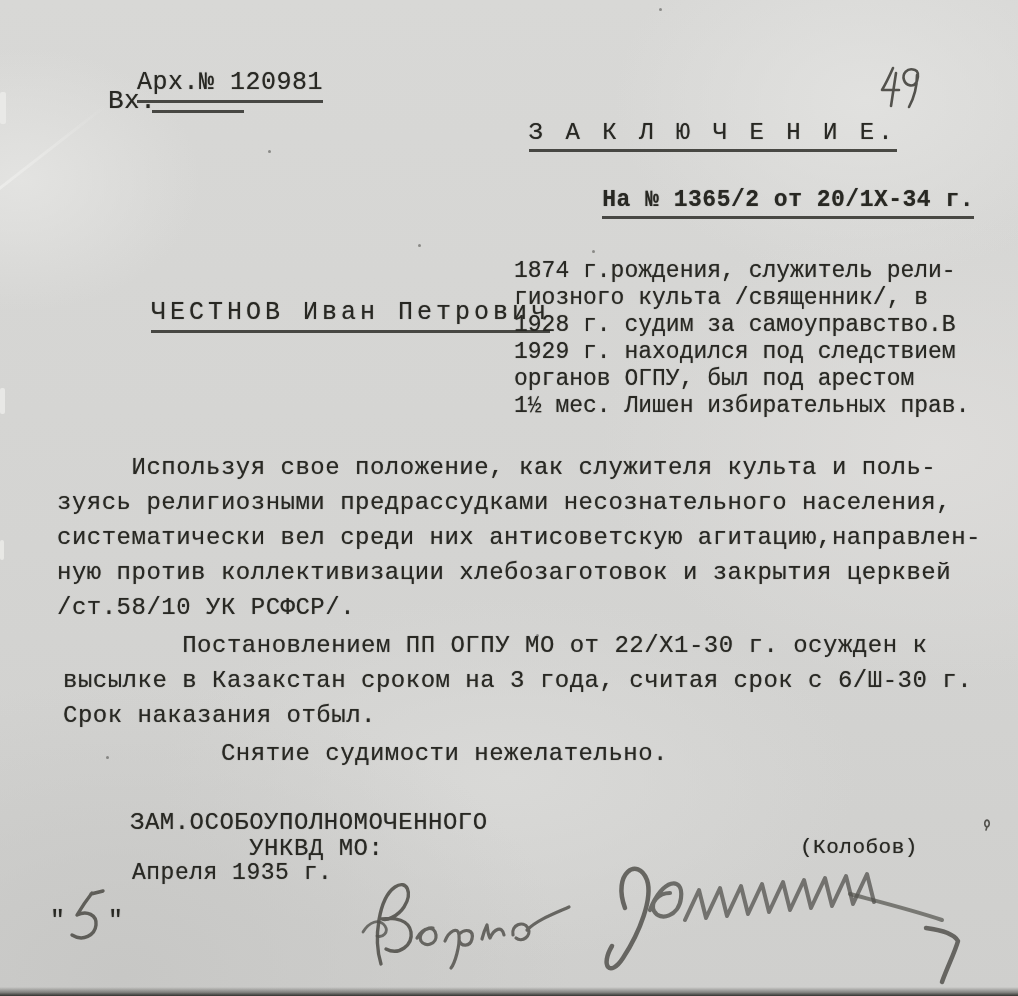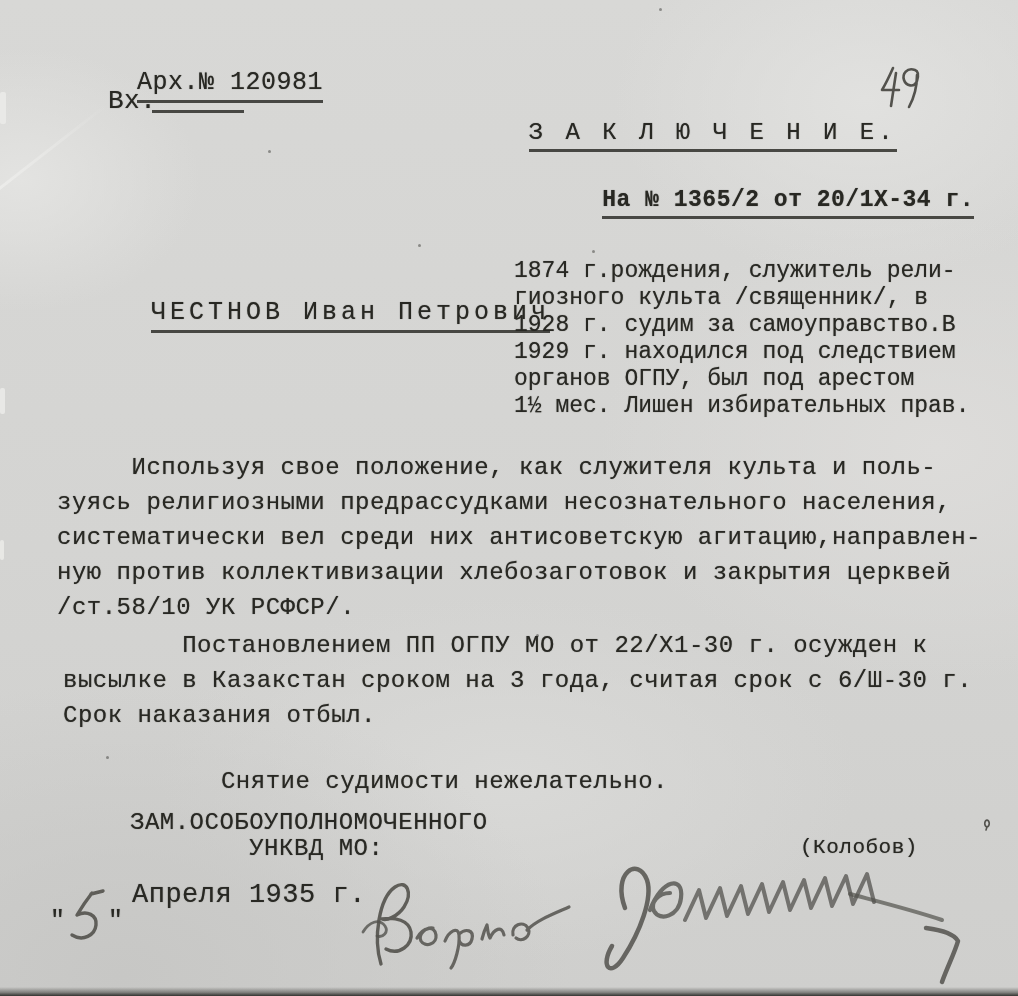--- a/index.html
+++ b/index.html
@@ -95,34 +95,34 @@
   <div class="typed" style="left:57px;top:450px;">     Используя свое положение, как служителя культа и поль-
 зуясь религиозными предрассудками несознательного населения,
 систематически вел среди них антисоветскую агитацию,направлен-
 ную против коллективизации хлебозаготовок и закрытия церквей
 /ст.58/10 УК РСФСР/.</div>
 
   <div class="typed" style="left:63px;top:628px;">        Постановлением ПП ОГПУ МО от 22/Х1-30 г. осужден к
 высылке в Казакстан сроком на 3 года, считая срок с 6/Ш-30 г.
 Срок наказания отбыл.</div>
 
-  <div class="typed" style="left:57px;top:764px;">           Снятие судимости нежелательно.</div>
+  <div class="typed" style="left:57px;top:736px;">           Снятие судимости нежелательно.</div>
 
   <div class="typed" style="left:130px;top:810px;line-height:26px;">ЗАМ.ОСОБОУПОЛНОМОЧЕННОГО
         УНКВД МО:</div>
 
   <div class="typed" style="left:800px;top:830px;font-size:21px;">(Колобов)</div>
 
   <svg class="pencil-svg" style="left:982px;top:818px;" width="12" height="14" viewBox="0 0 12 14">
     <path d="M5 2 C8 3 8 8 5 9 C2 8 2 3 5 2 M5 9 L4 12" stroke-width="1.6"></path>
   </svg>
 
   <div class="typed" style="left:50px;top:904px;font-size:25px;">"</div>
   <div class="typed" style="left:108px;top:904px;font-size:25px;">"</div>
-  <div class="typed" style="left:132px;top:878px;font-size:27px;">Апреля 1935 г.</div>
+  <div class="typed" style="left:132px;top:856px;font-size:23px;">Апреля 1935 г.</div>
 
   <svg class="pencil-svg" style="left:58px;top:888px;" width="50" height="56" viewBox="0 0 50 56" aria-label="5">
     <path d="M33 6 L45 3 M34 5 C27 14 22 22 19 27 C29 22 39 27 38 37 C37 47 25 54 14 47" stroke-width="3.4" opacity="0.9"></path>
   </svg>
 
   <svg class="pencil-svg" style="left:355px;top:874px;" width="230" height="100" viewBox="0 0 230 100" aria-label="Верно">
     <path d="M8 58 C14 48 24 44 30 52 C34 58 28 64 22 62" stroke-width="2.8" opacity="0.8"></path>
     <path d="M26 90 C18 64 24 24 40 13 C52 5 58 19 49 33 C43 42 32 47 27 45 C40 43 54 46 56 58 C58 71 44 82 31 75" stroke-width="3.4" opacity="0.9"></path>
     <path d="M62 64 C68 53 80 51 81 61 C82 70 70 74 66 67 C63 61 70 53 78 54" stroke-width="3.2" opacity="0.85"></path>
     <path d="M90 67 C94 57 103 52 104 61 C105 72 100 89 96 94 M104 60 C111 54 119 56 117 65 C115 73 106 73 104 66" stroke-width="3.2" opacity="0.85"></path>

